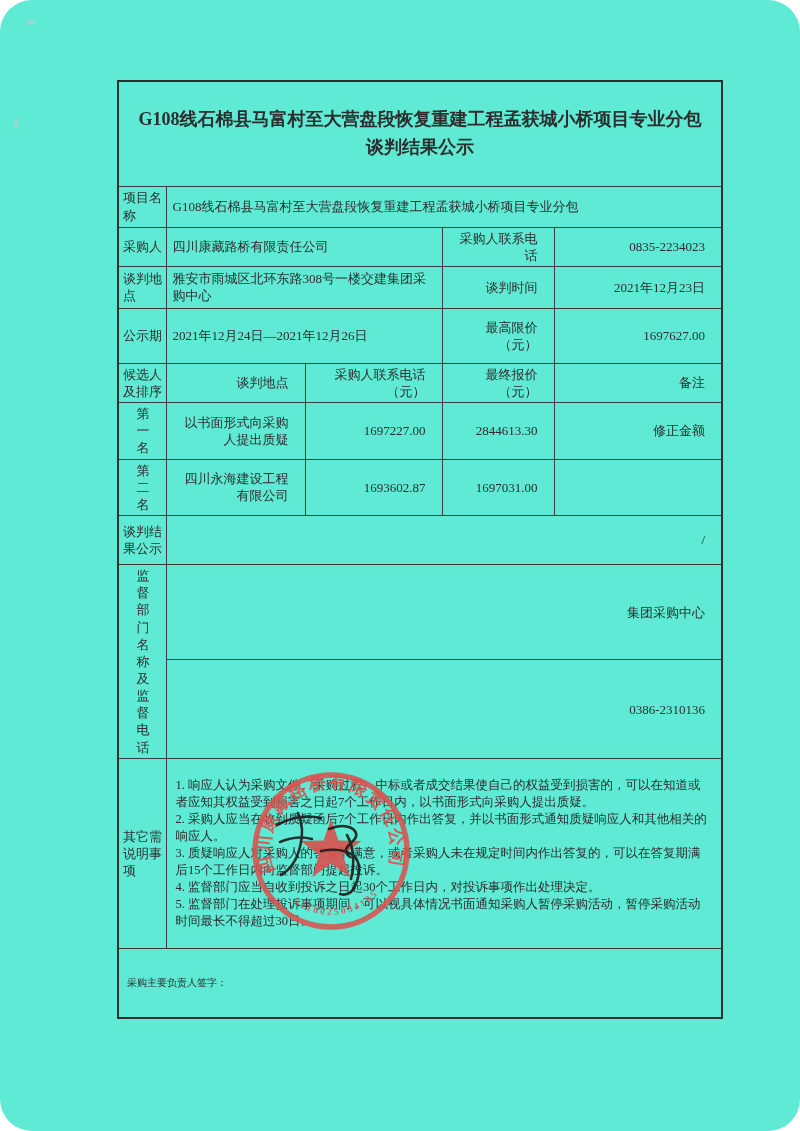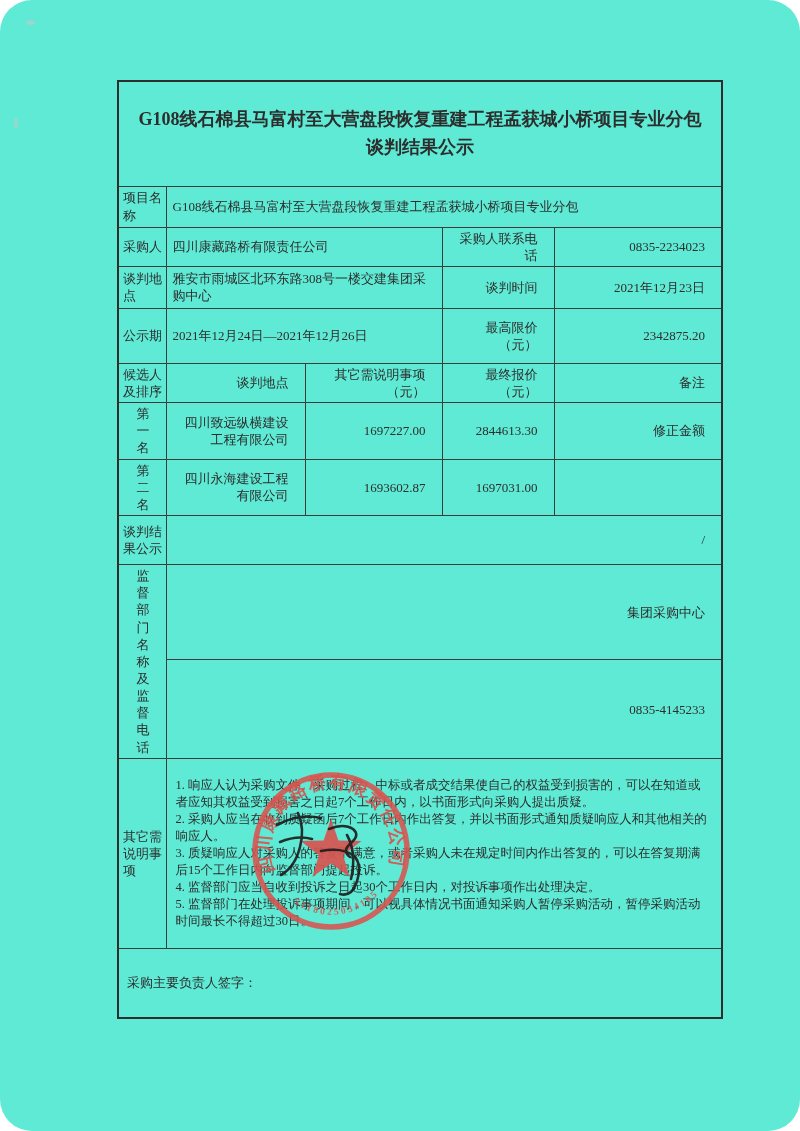--- a/index.html
+++ b/index.html
@@ -23,21 +23,21 @@
   td.lbl{padding:2px 3px 2px 4px;}
   td.ctr{text-align:right;padding:2px 16px;margin-top:12px;}
   td.title-cell{
     text-align:center;font-weight:bold;font-size:18px;line-height:1.55;
     padding:4px 8px;border:1.4px solid #3c3c3c;
   }
   td.longtext{
     font-size:12.5px;line-height:1.36;white-space:pre-line;
     padding:6px 9px;vertical-align:middle;
   }
-  td.sig-cell{padding:4px 8px;font-size:13px;vertical-align:middle;}
+  td.sig-cell{padding:4px 8px;font-size:10px;vertical-align:middle;}
   .stamp-wrap{
     position:absolute;left:243px;top:763px;width:176px;height:176px;
     pointer-events:none;z-index:5;
   }
   .stamp-wrap svg{display:block;width:100%;height:100%;}
   .stamp-ring{fill:none;stroke-width:5.5;opacity:.88;}
   .stamp-text{font-family:"Liberation Serif","DejaVu Serif",serif;font-weight:bold;}
   .noise{position:absolute;background:#c9c9c6;border-radius:50%;opacity:.55;}
 </style>
 </head>
@@ -78,34 +78,34 @@
       <td class="lbl">谈判地点</td>
       <td colspan="2">雅安市雨城区北环东路308号一楼交建集团采购中心</td>
       <td class="ctr">谈判时间</td>
       <td class="ctr">2021年12月23日</td>
     </tr>
 
     <tr style="height:55px">
       <td class="lbl">公示期</td>
       <td colspan="2">2021年12月24日—2021年12月26日</td>
       <td class="ctr">最高限价（元）</td>
-      <td class="ctr">2342875.20</td>
+      <td class="ctr">1697627.00</td>
     </tr>
 
     <tr style="height:39px">
       <td class="lbl">候选人及排序</td>
       <td class="ctr">谈判地点</td>
-      <td class="ctr">其它需说明事项（元）</td>
+      <td class="ctr">采购人联系电话（元）</td>
       <td class="ctr">最终报价（元）</td>
       <td class="ctr">备注</td>
     </tr>
 
     <tr style="height:45px">
       <td class="ctr">第一名</td>
-      <td class="ctr">四川致远纵横建设工程有限公司</td>
+      <td class="ctr">以书面形式向采购人提出质疑</td>
       <td class="ctr">1697227.00</td>
       <td class="ctr">2844613.30</td>
       <td class="ctr">修正金额</td>
     </tr>
 
     <tr style="height:42px">
       <td class="ctr">第二名</td>
       <td class="ctr">四川永海建设工程有限公司</td>
       <td class="ctr">1693602.87</td>
       <td class="ctr">1697031.00</td>
@@ -115,21 +115,21 @@
     <tr style="height:49px">
       <td class="lbl">谈判结果公示</td>
       <td colspan="4" class="ctr">/</td>
     </tr>
 
     <tr style="height:32px">
       <td rowspan="2" class="lbl ctr">监督部门名称及监督电话</td>
       <td colspan="4" class="ctr">集团采购中心</td>
     </tr>
     <tr style="height:33px">
-      <td colspan="4" class="ctr">0835-4145233</td>
+      <td colspan="4" class="ctr">0386-2310136</td>
     </tr>
 
     <tr style="height:190px">
       <td class="lbl">其它需说明事项</td>
       <td colspan="4" class="longtext">1. 响应人认为采购文件、采购过程、中标或者成交结果使自己的权益受到损害的，可以在知道或者应知其权益受到损害之日起7个工作日内，以书面形式向采购人提出质疑。
 2. 采购人应当在收到质疑函后7个工作日内作出答复，并以书面形式通知质疑响应人和其他相关的响应人。
 3. 质疑响应人对采购人的答复不满意，或者采购人未在规定时间内作出答复的，可以在答复期满后15个工作日内向监督部门提起投诉。
 4. 监督部门应当自收到投诉之日起30个工作日内，对投诉事项作出处理决定。
 5. 监督部门在处理投诉事项期间，可以视具体情况书面通知采购人暂停采购活动，暂停采购活动时间最长不得超过30日。</td>
     </tr>

